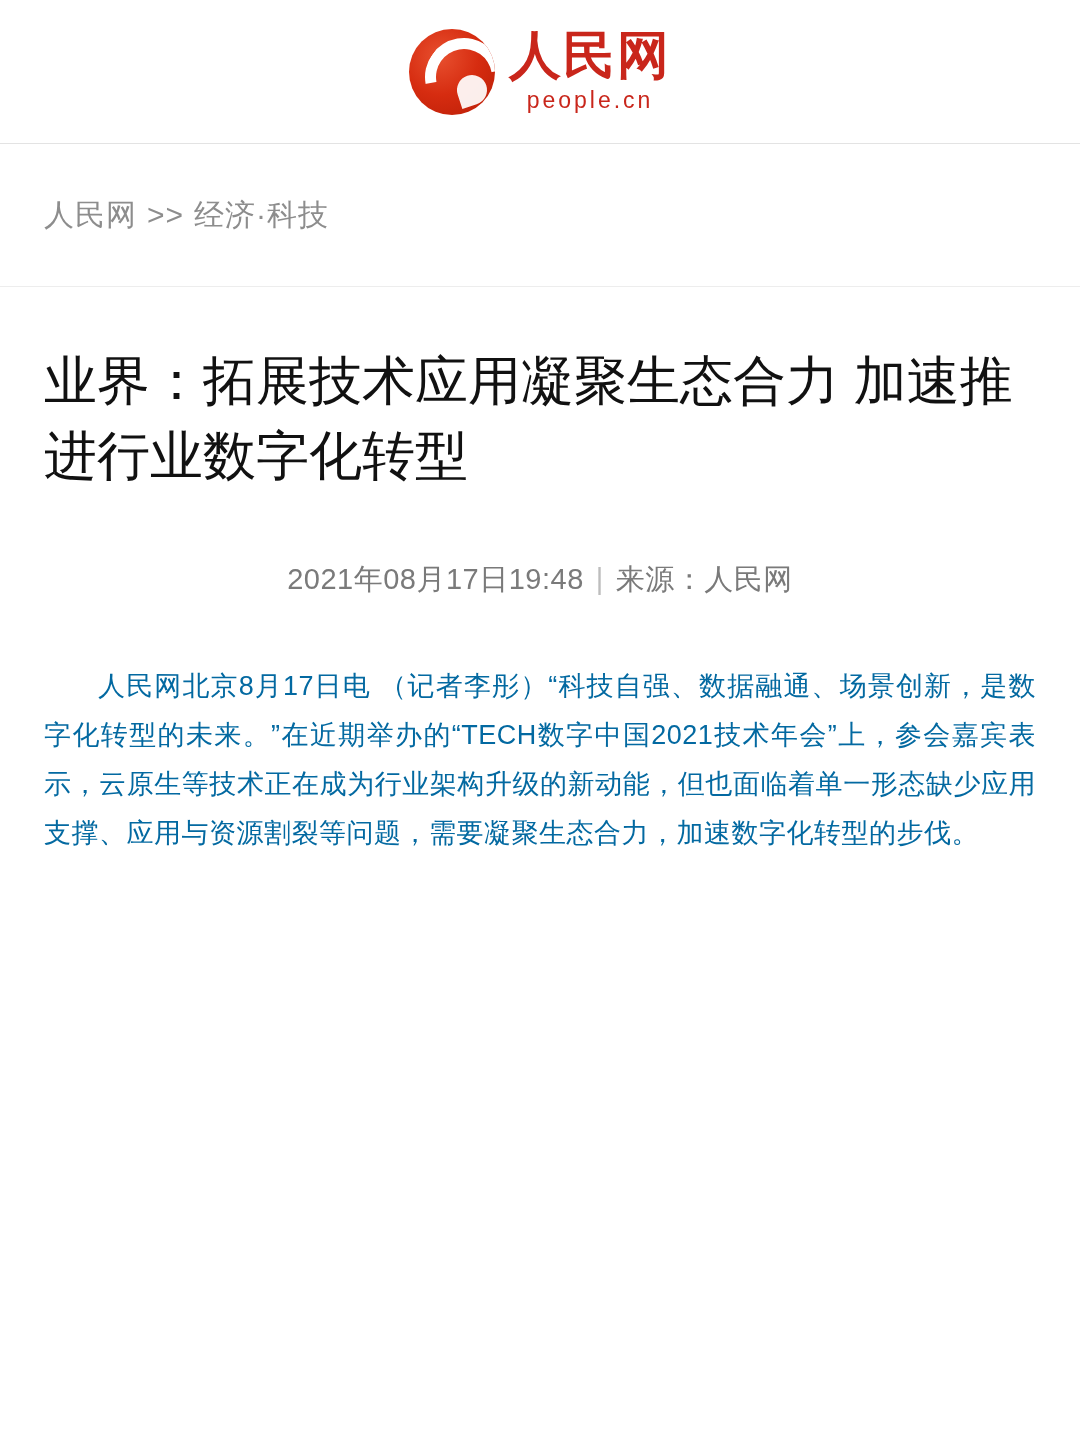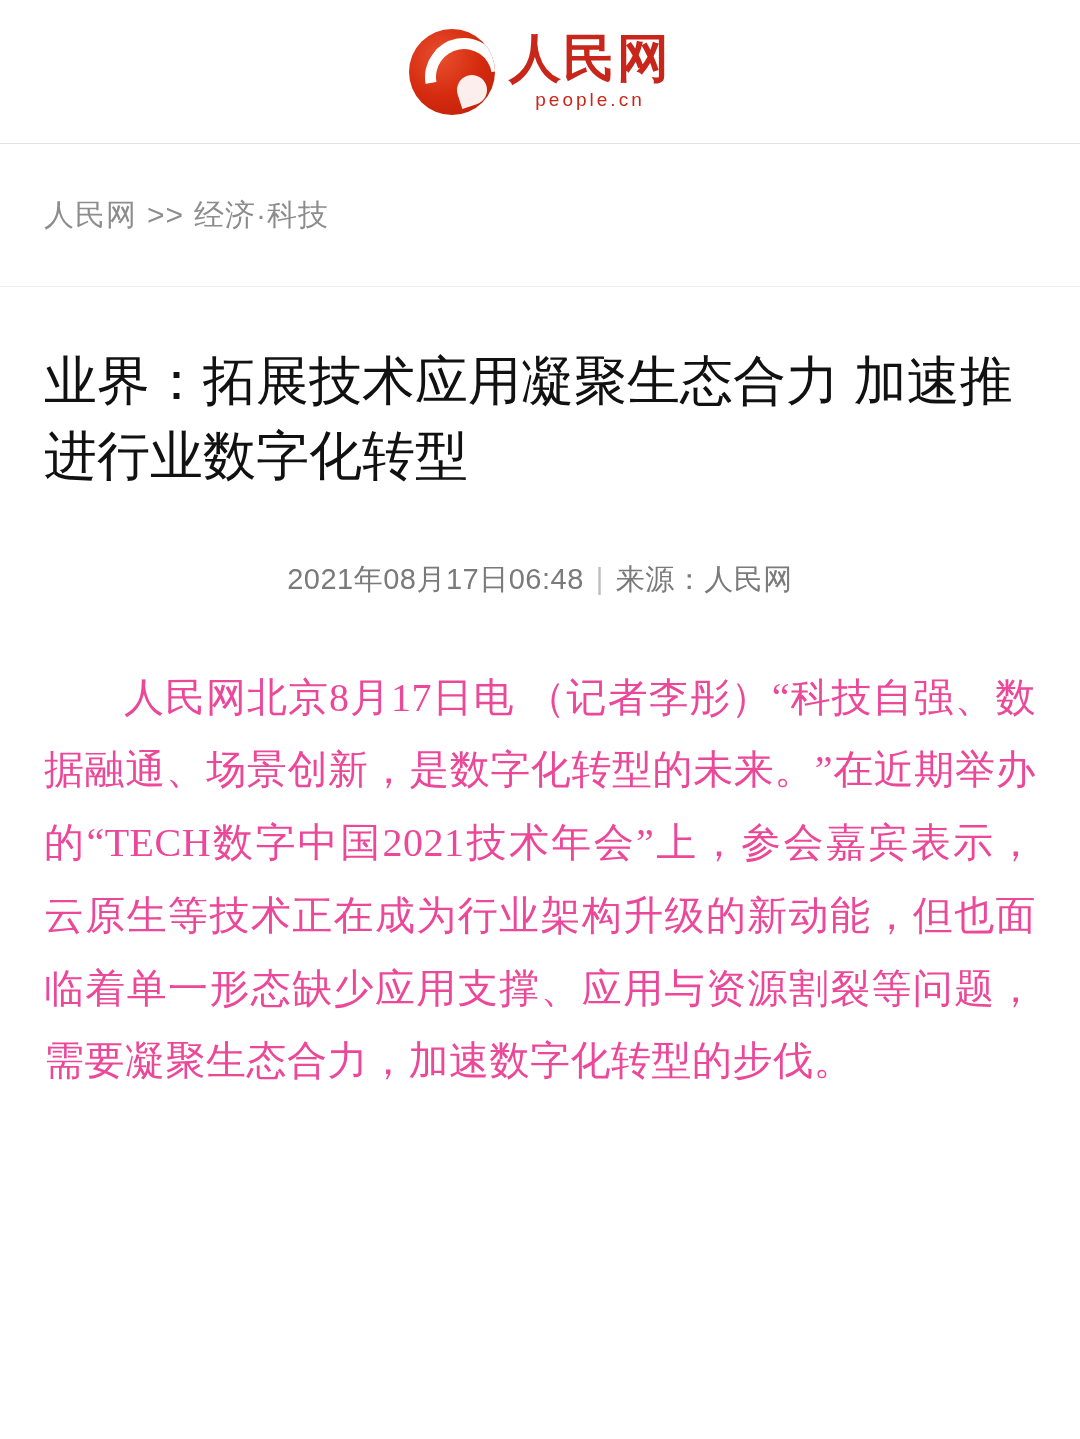--- a/index.html
+++ b/index.html
@@ -70,21 +70,21 @@
     justify-content: center;
   }
   .logo-cn {
     font-size: 52px;
     line-height: 1.05;
     font-weight: 700;
     color: #c9261b;
     letter-spacing: 2px;
   }
   .logo-en {
-    font-size: 19px;
+    font-size: 23px;
     line-height: 1.2;
     color: #c9261b;
     letter-spacing: 3px;
     text-align: center;
     margin-top: 4px;
   }
 
   
   .breadcrumb {
     height: 143px;
@@ -131,27 +131,26 @@
   .meta-divider {
     color: #bdbdbd;
     padding: 0 12px;
   }
   .article-body {
     margin-top: 62px;
     padding-bottom: 60px;
   }
   .article-body p {
     margin: 0 0 34px 0;
-    font-size: 40px;
+    font-size: 27px;
     line-height: 1.82;
-    color: #ec4899;
+    color: #0369a1;
     text-align: justify;
     text-indent: 2em;
     letter-spacing: .5px;
-    font-family: Liberation Serif, serif;
   }
 </style>
 </head>
 <body>
 
 <div class="site-header">
   <div class="logo-wrap">
     <div class="logo-mark"></div>
     <div class="logo-text">
       <div class="logo-cn">人民网</div>
@@ -165,19 +164,19 @@
     <span class="crumb">人民网</span>
     <span class="crumb-sep">&gt;&gt;</span>
     <span class="crumb">经济·科技</span>
   </div>
 </div>
 
 <div class="article">
   <h1 class="article-title">业界：拓展技术应用凝聚生态合力 加速推进行业数字化转型</h1>
 
   <div class="article-meta">
-    <span>2021年08月17日06:48</span><span class="meta-divider">|</span><span>来源：</span><span>人民网</span>
+    <span>2021年08月17日19:48</span><span class="meta-divider">|</span><span>来源：</span><span>人民网</span>
   </div>
 
   <div class="article-body">
     <p>人民网北京8月17日电 （记者李彤）“科技自强、数据融通、场景创新，是数字化转型的未来。”在近期举办的“TECH数字中国2021技术年会”上，参会嘉宾表示，云原生等技术正在成为行业架构升级的新动能，但也面临着单一形态缺少应用支撑、应用与资源割裂等问题，需要凝聚生态合力，加速数字化转型的步伐。</p>
   </div>
 </div>
 
 </body></html>

